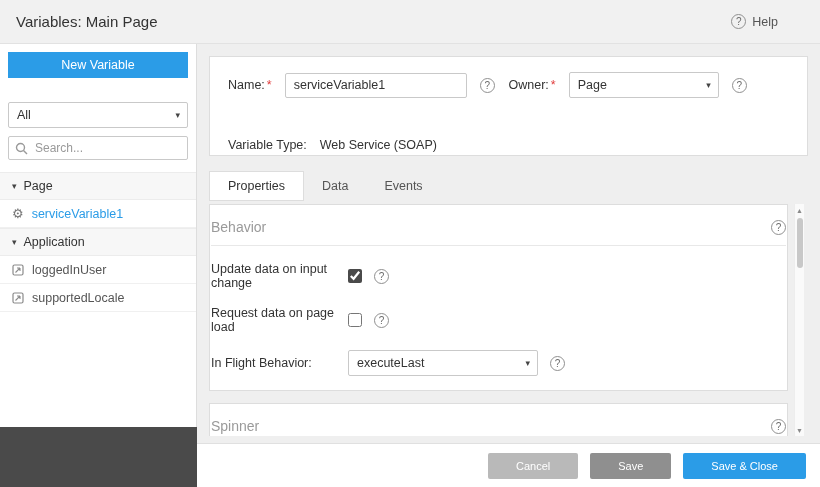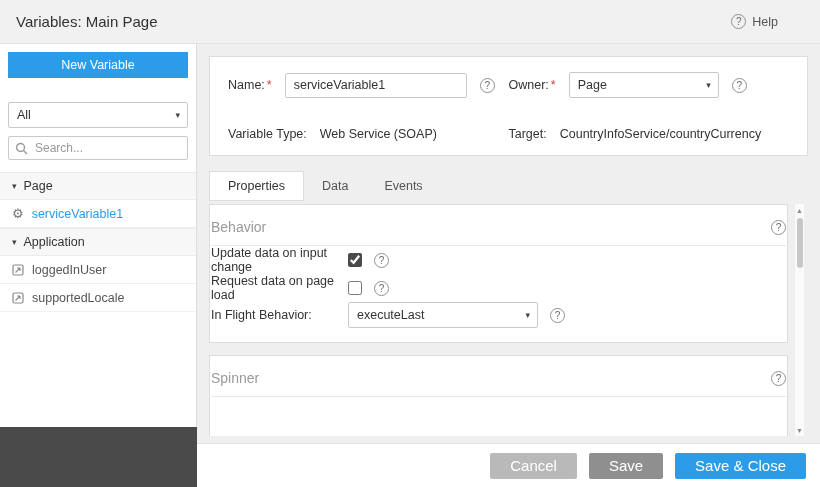--- a/index.html
+++ b/index.html
@@ -34,51 +34,51 @@
 
   
   .main{position:absolute;left:197px;top:44px;width:623px;height:399px;background:#efefef}
   .form-card{position:absolute;left:12px;top:12px;width:599px;height:100px;background:#fff;border:1px solid #ddd;padding:15px 18px}
   .frow{display:flex;align-items:center}
   .fcol{display:flex;align-items:center;width:50%}
   .req{color:#e03c3c;margin-left:2px}
   .text-input{height:25px;border:1px solid #c9c9c9;border-radius:2px;padding:0 8px;font-family:inherit;font-size:12.5px;color:#333;width:182px;margin-left:13px}
   .owner-select{width:150px;margin-left:13px}
   .help-m{margin-left:13px}
-  .frow2{margin-top:29px}
+  .frow2{margin-top:40px}
   .val{margin-left:13px;color:#333}
 
   
   .tabs{position:absolute;left:12px;top:127px;display:flex;align-items:flex-end;height:30px}
   .tab{height:30px;display:flex;align-items:center;padding:12px 18px;color:#555;cursor:pointer;background:transparent}
   .tab.active{background:#fff;border:1px solid #ddd;color:#333}
 
   
   .tab-content{position:absolute;left:12px;top:160px;width:579px;height:232px;overflow:hidden}
   .panel{background:#fff;border:1px solid #ddd;padding:14px 1px}
   .panel + .panel{margin-top:12px}
   .spinner-panel{height:90px}
   .sec-head{display:flex;align-items:center;justify-content:space-between;padding-bottom:10px;border-bottom:1px solid #e8e8e8}
   .sec-title{font-size:14px;color:#9a9a9a}
-  .prow{display:flex;align-items:center;}
+  .prow{display:flex;align-items:center;margin-top:16px}
   .plabel{width:137px;color:#333;flex:0 0 auto}
   .prow .qicon{margin-left:12px}
   .prow input[type=checkbox]{width:14px;height:14px;accent-color:#4a4a4a;cursor:pointer}
   .inflight-select{width:190px;flex:0 0 auto}
 
   
   .scrollbar{position:absolute;left:597px;top:160px;width:10px;height:232px;background:#fafafa;border-left:1px solid #ededed}
   .sb-arrow{position:absolute;left:0;width:9px;height:12px;font-size:7px;color:#8a8a8a;display:flex;align-items:center;justify-content:center;cursor:pointer}
   .sb-up{top:0}
   .sb-down{bottom:0}
   .sb-thumb{position:absolute;left:2px;top:14px;width:6px;height:50px;background:#c8c8c8;border-radius:3px;cursor:pointer}
 
   
   .footer{position:absolute;left:197px;top:443px;width:623px;height:44px;background:#fff;border-top:1px solid #e0e0e0;display:flex;align-items:center;justify-content:flex-end;padding:0 14px;gap:12px;z-index:5}
-  .fbtn{height:26px;border:none;border-radius:2px;color:#fff;font-family:inherit;font-size:15px;padding:0 20px;cursor:pointer}
+  .fbtn{height:26px;border:none;border-radius:2px;color:#fff;font-family:inherit;font-size:11px;padding:0 28px;cursor:pointer}
   .btn-cancel{background:#b9b9b9;min-width:86px}
   .btn-save{background:#8f8f8f;min-width:70px}
   .btn-saveclose{background:#2b9ce7;min-width:96px}
 </style>
 </head>
 <body>
 
 <div class="header">
   <div class="title">Variables: Main Page</div>
   <div class="help-wrap">
@@ -149,24 +149,20 @@
           <span class="caret">▾</span>
         </div>
         <span class="qicon help-m">?</span>
       </div>
     </div>
     <div class="frow frow2">
       <div class="fcol">
         <span>Variable Type:</span>
         <span class="val">Web Service (SOAP)</span>
       </div>
-      <div class="fcol">
-        <span>Target:</span>
-        <span class="val">CountryInfoService/countryCurrency</span>
-      </div>
     </div>
   </div>
 
   <div class="tabs">
     <div class="tab active">Properties</div>
     <div class="tab">Data</div>
     <div class="tab">Events</div>
   </div>
 
   <div class="tab-content">

